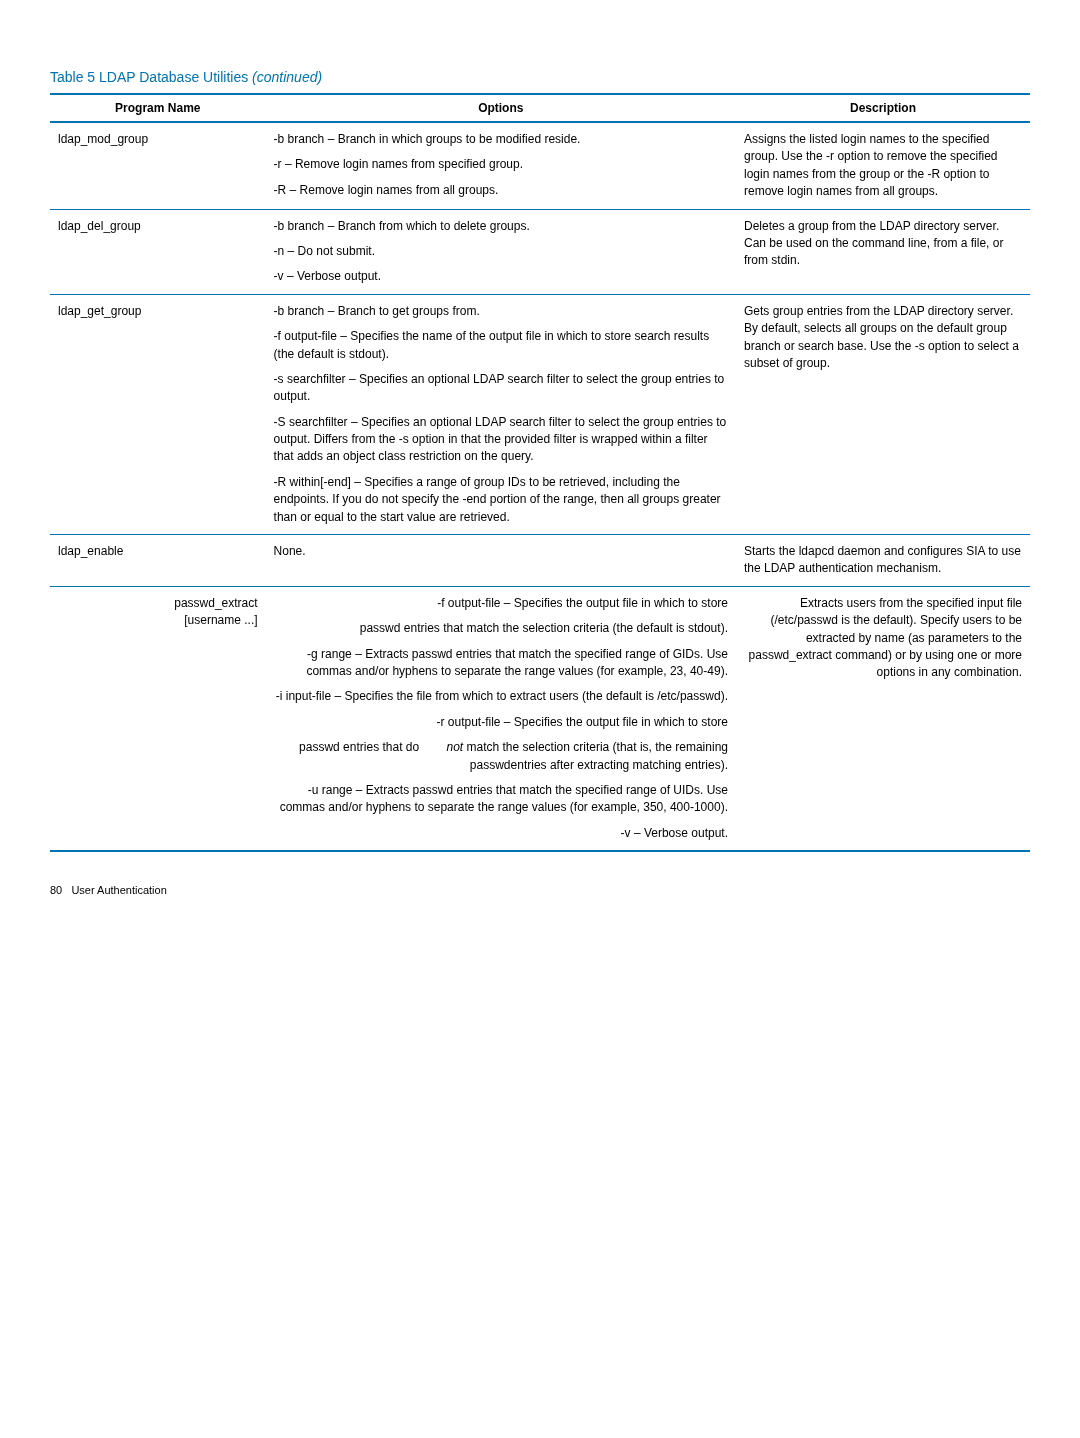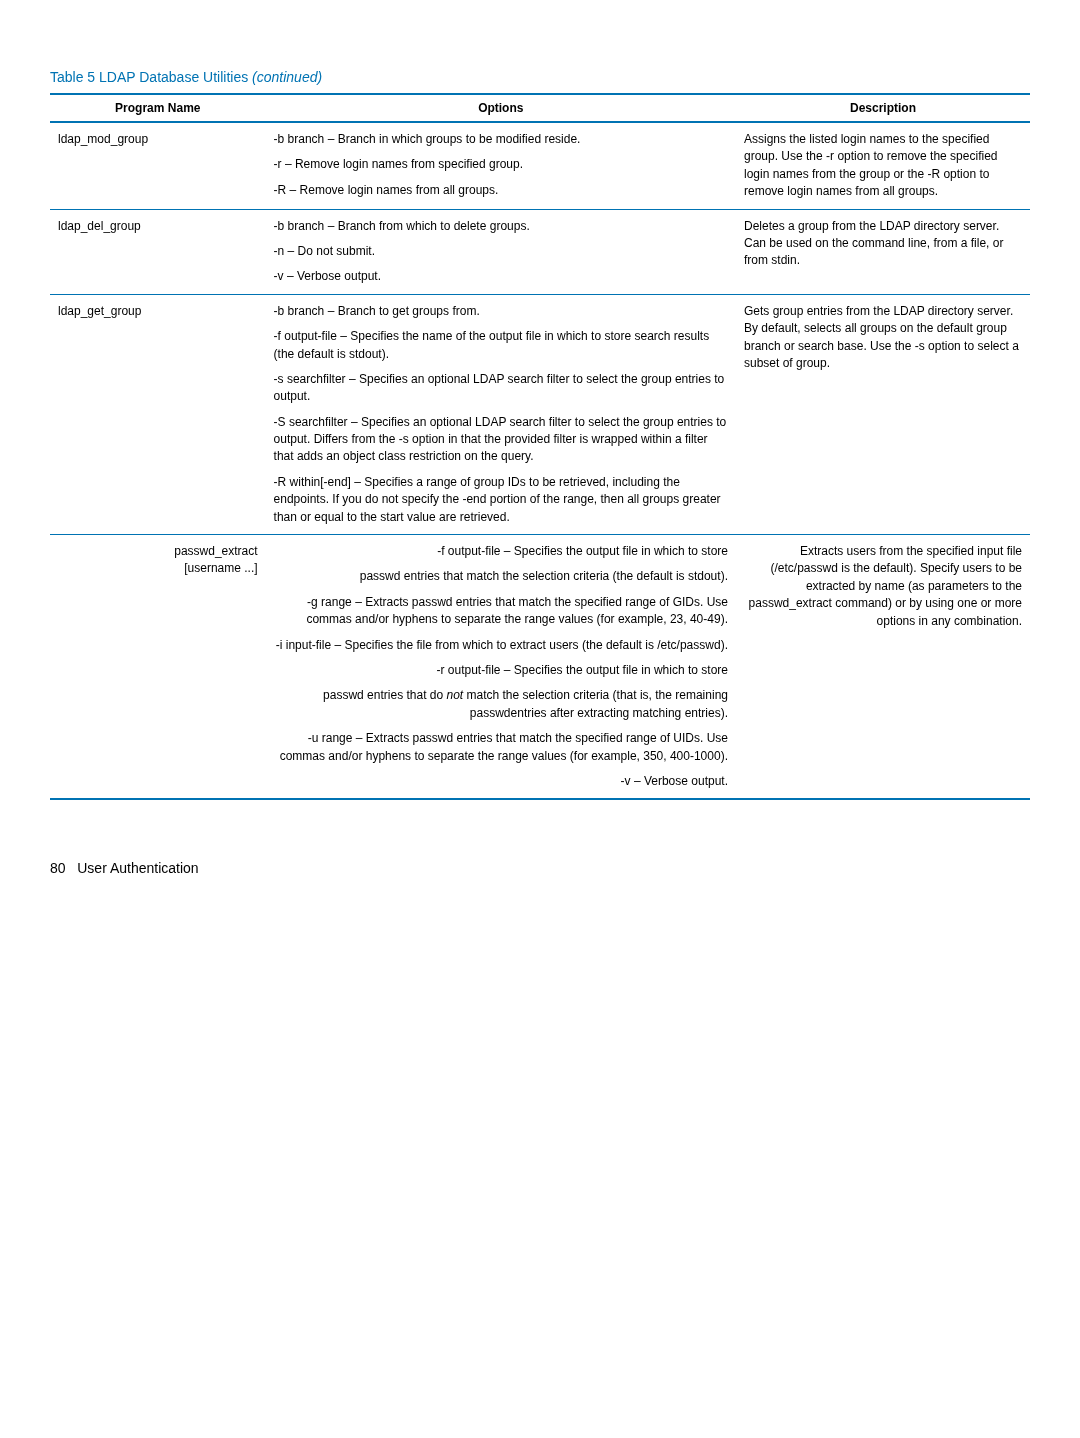--- a/index.html
+++ b/index.html
@@ -54,24 +54,24 @@
   code, .mono {
     font-family: Liberation Sans, sans-serif;
     font-size: 12px;
   }
   .opt-block {
     margin-bottom: 8px;
   }
   .opt-block:last-child {
     margin-bottom: 0;
   }
-  .italic { font-style: italic; }
+  .italic { font-style: italic; margin-left: 24px; }
   .footer {
-    margin-top: 60px;
-    font-size: 14px;
+    margin-top: 32px;
+    font-size: 11px;
     color: #000;
   }
 </style>
 </head>
 <body>
 
 <div class="table-title">
   <span>Table 5 LDAP Database Utilities </span><span class="continued">(continued)</span>
 </div>
 
@@ -110,20 +110,25 @@
       <td>
         <div class="opt-block"><span class="mono">-b branch</span><span> – Branch to get groups from.</span></div>
         <div class="opt-block"><span class="mono">-f output-file</span><span> – Specifies the name of the output file in which to store search results (the default is </span><span class="mono">stdout</span><span>).</span></div>
         <div class="opt-block"><span class="mono">-s searchfilter</span><span> – Specifies an optional LDAP search filter to select the group entries to output.</span></div>
         <div class="opt-block"><span class="mono">-S searchfilter</span><span> – Specifies an optional LDAP search filter to select the group entries to output. Differs from the </span><span class="mono">-s</span><span> option in that the provided filter is wrapped within a filter that adds an object class restriction on the query.</span></div>
         <div class="opt-block"><span class="mono">-R within[-end]</span><span> – Specifies a range of group IDs to be retrieved, including the endpoints. If you do not specify the </span><span class="mono">-end</span><span> portion of the range, then all groups greater than or equal to the </span><span class="mono">start</span><span> value are retrieved.</span></div>
       </td>
       <td><span>Gets group entries from the LDAP directory server. By default, selects all groups on the default group branch or search base. Use the </span><span class="mono">-s</span><span> option to select a subset of group.</span></td>
     </tr>
 
+    <tr>
+      <td><span class="mono">ldap_enable</span></td>
+      <td><span>None.</span></td>
+      <td><span>Starts the </span><span class="mono">ldapcd</span><span> daemon and configures SIA to use the LDAP authentication mechanism.</span></td>
+    </tr>
 
 
     <tr>
       <td>
         <div class="mono">passwd_extract</div>
         <div class="mono">[username ...]</div>
       </td>
       <td>
         <div class="opt-block"><span class="mono">-f output-file</span><span> – Specifies the output file in which to store</span></div>
         <div class="opt-block"><span class="mono">passwd</span><span> entries that match the selection criteria (the default is </span><span class="mono">stdout</span><span>).</span></div>

